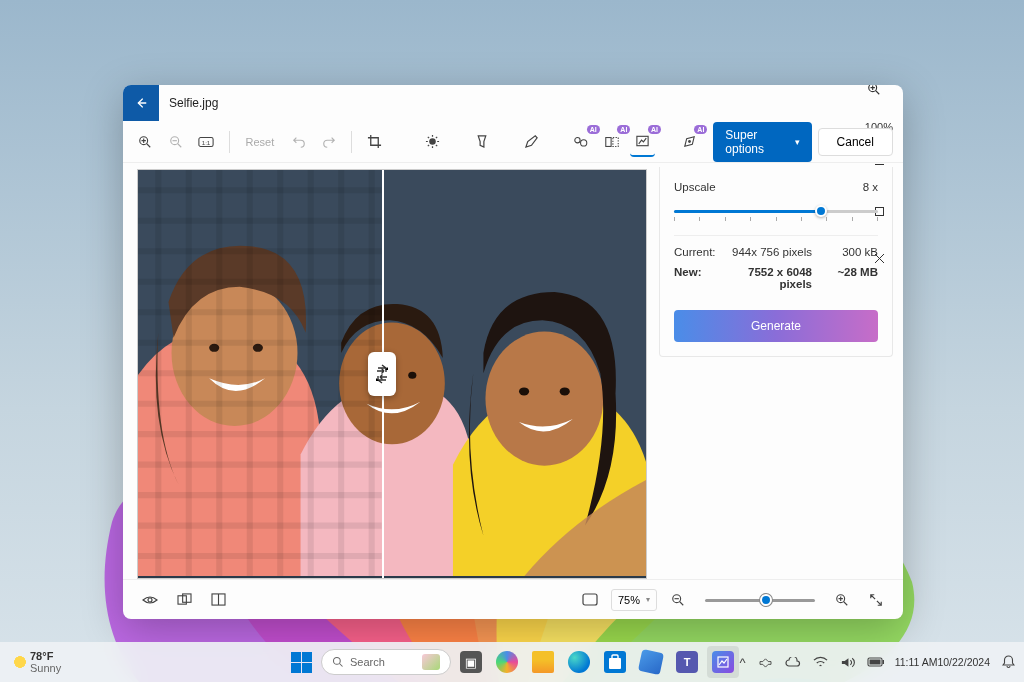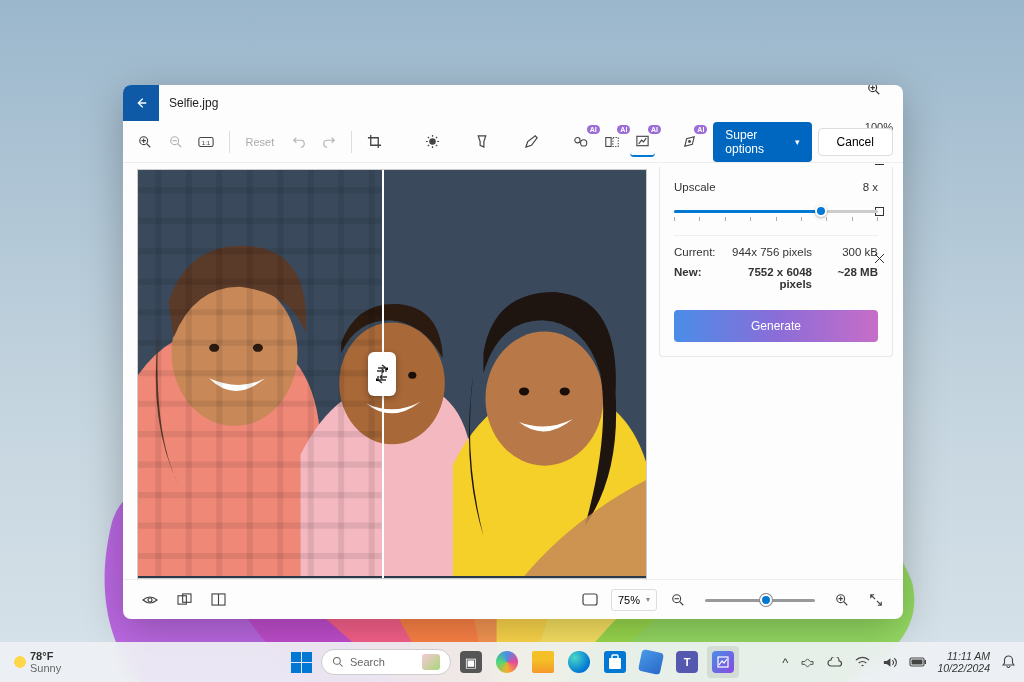--- a/index.html
+++ b/index.html
@@ -79,21 +79,21 @@
 .weather { display: flex; align-items: center; font-size: 11px; color: #333; }
 .weather .sun { width: 20px; height: 20px; background: radial-gradient(circle, #ffd74a 40%, transparent 42%); border-radius: 50%; }
 .weather .txt { display: flex; flex-direction: column; line-height: 1.1; }
 .tb-center { position: absolute; left: 50%; transform: translateX(-50%); display: flex; align-items: center; gap: 4px; }
 .tb-icon { width: 32px; height: 32px; display: flex; align-items: center; justify-content: center; border-radius: 4px; }
 .start-ico { display: grid; grid-template-columns: 10px 10px; grid-template-rows: 10px 10px; gap: 1px; }
 .start-ico div { background: #0078d4; }
 .search-box { display: flex; align-items: center; background: #fff; border: 1px solid #ccc; border-radius: 16px; padding: 4px 10px; gap: 6px; font-size: 11px; color: #666; width: 130px; }
 .tb-right { margin-left: auto; display: flex; align-items: center; gap: 8px; font-size: 11px; color: #333; }
 .sys-icon { font-size: 13px; color: #444; padding: 0 2px; }
-.clock { display: flex; flex-direction: column; align-items: flex-end; line-height: 1.15; font-size: 10.5px; font-style: italic; }
+.clock { display: flex; align-items: flex-end; line-height: 1.15; font-size: 10.5px; }
 .notif-bell { width: 16px; padding-left: 4px; }
 
 .app-ico { width: 22px; height: 22px; border-radius: 4px; display: flex; align-items: center; justify-content: center; font-size: 13px; }
 
 svg { display: block; }
 </style>
 </head>
 <body>
 
 <div class="bg-swirl">

